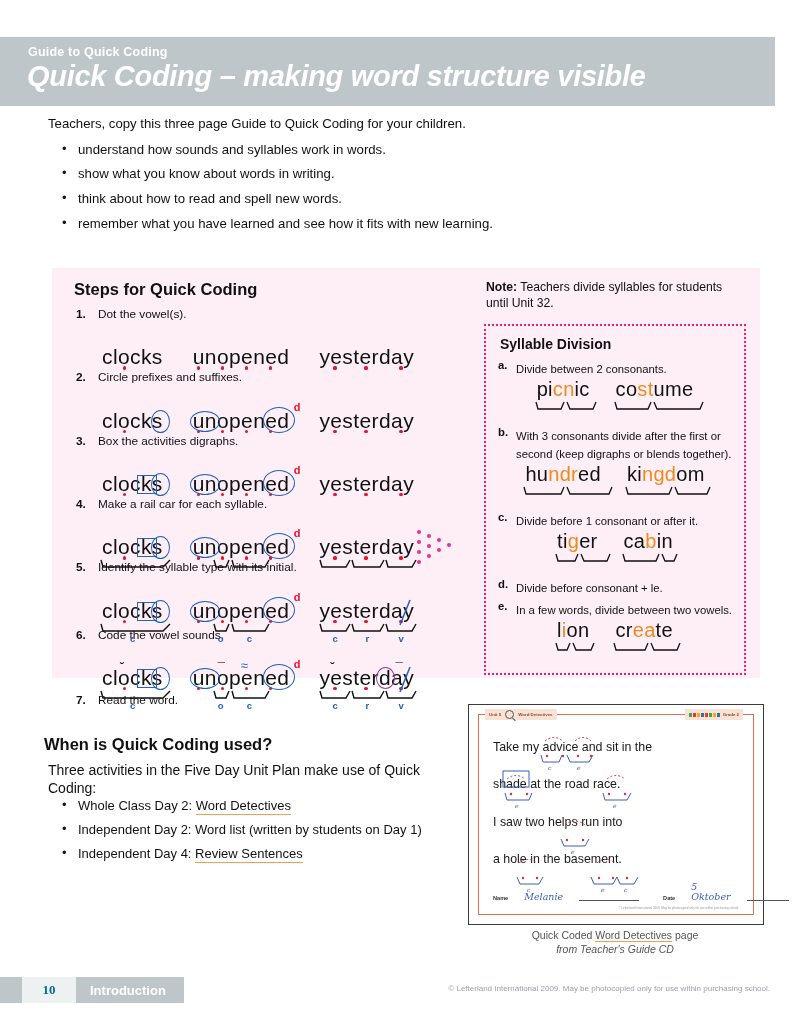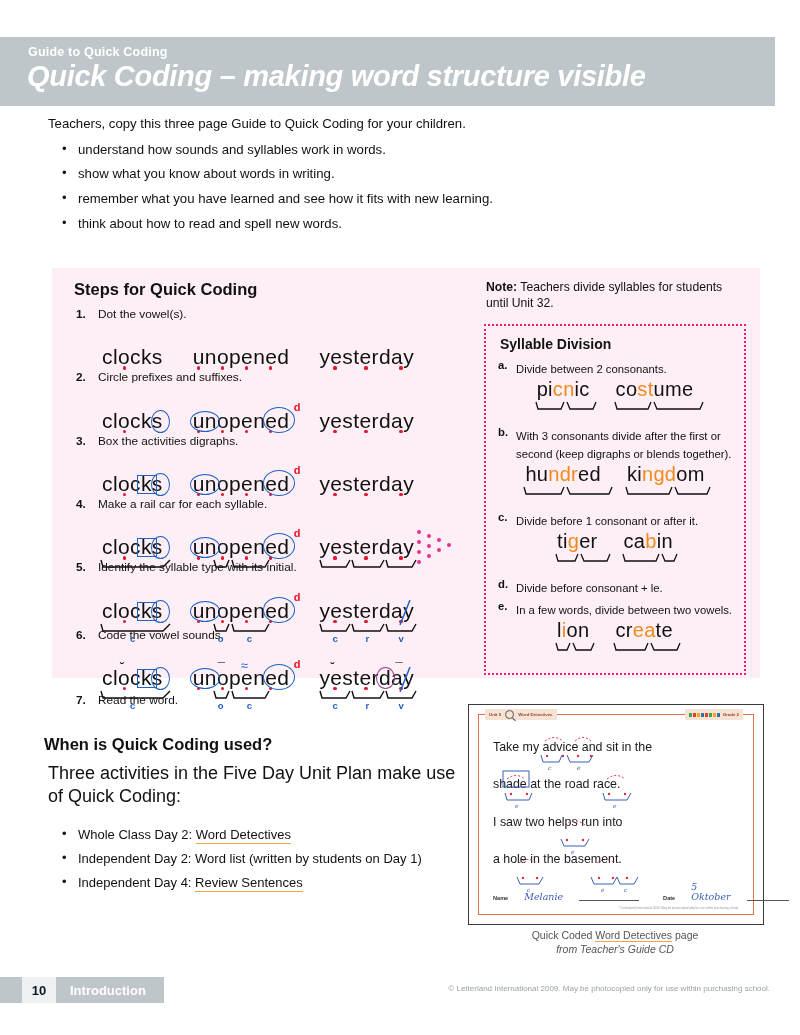--- a/index.html
+++ b/index.html
@@ -113,21 +113,21 @@
     display:flex;justify-content:center;gap:26px;
     margin:2px 0 7px 0;height:40px;align-items:flex-start;
   }
   .sw{position:relative;}
   .sw .txt{font-size:20px;letter-spacing:.3px;line-height:1;white-space:pre;}
   .or{color:#f08a1d;}
 
   
   .when{position:absolute;left:44px;top:735px;width:420px;}
   .when h2{font-size:16.5px;font-weight:bold;margin:0 0 8px 0;}
-  .when p{font-size:18px;margin:0 0 20px 4px;line-height:1.25;}
+  .when p{font-size:14px;margin:0 0 1px 4px;line-height:1.25;}
   .when ul{margin:0;padding:0;list-style:none;}
   .when li{
     font-size:13px;line-height:1.3;margin:0 0 7px 0;
     padding-left:34px;position:relative;
   }
   .when li:before{content:"•";position:absolute;left:18px;top:-1px;}
   .uline{border-bottom:1.6px solid #f0a24b;padding-bottom:1px;}
 
   
   .ws-frame{
@@ -181,22 +181,22 @@
     position:absolute;left:468px;top:928px;width:294px;text-align:center;
     font-size:10.5px;color:#555;line-height:1.35;
   }
   .ws-caption .it{font-style:italic;}
   .cap-ul{border-bottom:1.1px solid #f0a24b;}
   .foot-left{
     position:absolute;left:0;top:977px;height:26px;display:flex;align-items:stretch;
   }
   .foot-pad{width:22px;background:#bfc6ca;}
   .foot-num{
-    background:#eef1f2;color:#0f172a;font-weight:bold;font-size:13px;
-    display:flex;align-items:center;justify-content:center;width:34px;
+    background:#eef1f2;color:#0369a1;font-weight:bold;font-size:13px;
+    display:flex;align-items:center;justify-content:center;width:54px;font-family:Liberation Serif, serif;
   }
   .foot-label{
     background:#bfc6ca;color:#fff;font-weight:bold;font-size:13px;
     display:flex;align-items:center;padding:0 18px 0 14px;
   }
   .foot-copy{
     position:absolute;right:30px;top:984px;font-size:8px;color:#9aa1a6;
   }
 </style>
 </head>
@@ -206,22 +206,22 @@
 
   <div class="header-band"></div>
   <div class="header-kicker">Guide to Quick Coding</div>
   <div class="header-title">Quick Coding – making word structure visible</div>
 
   <div class="intro">
     <p>Teachers, copy this three page Guide to Quick Coding for your children.</p>
     <ul>
       <li>understand how sounds and syllables work in words.</li>
       <li>show what you know about words in writing.</li>
+      <li>think about how to read and spell new words.</li>
       <li>remember what you have learned and see how it fits with new learning.</li>
-      <li>think about how to read and spell new words.</li>
     </ul>
   </div>
 
   <div class="pink-panel">
 
     <div class="steps-col">
       <div class="steps-title">Steps for Quick Coding</div>
 
       <div class="step">
         <div class="step-line">

